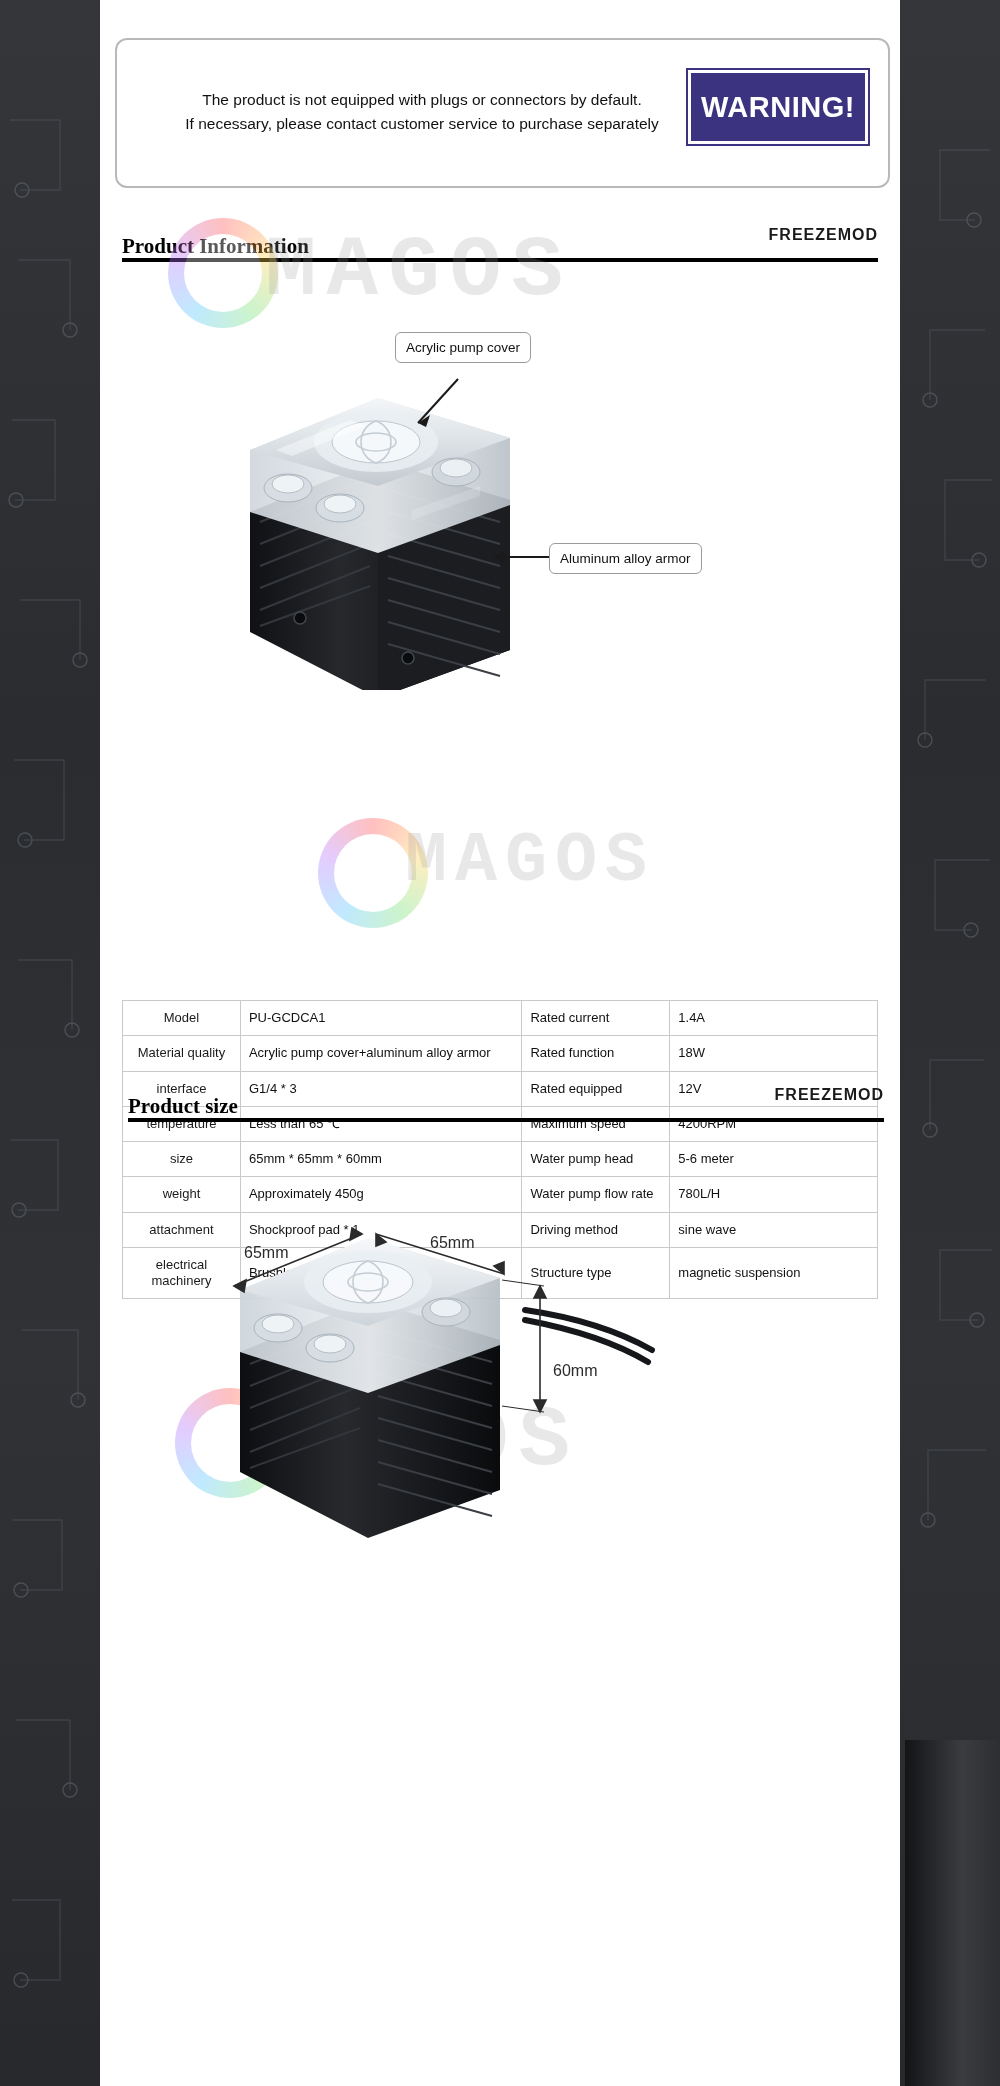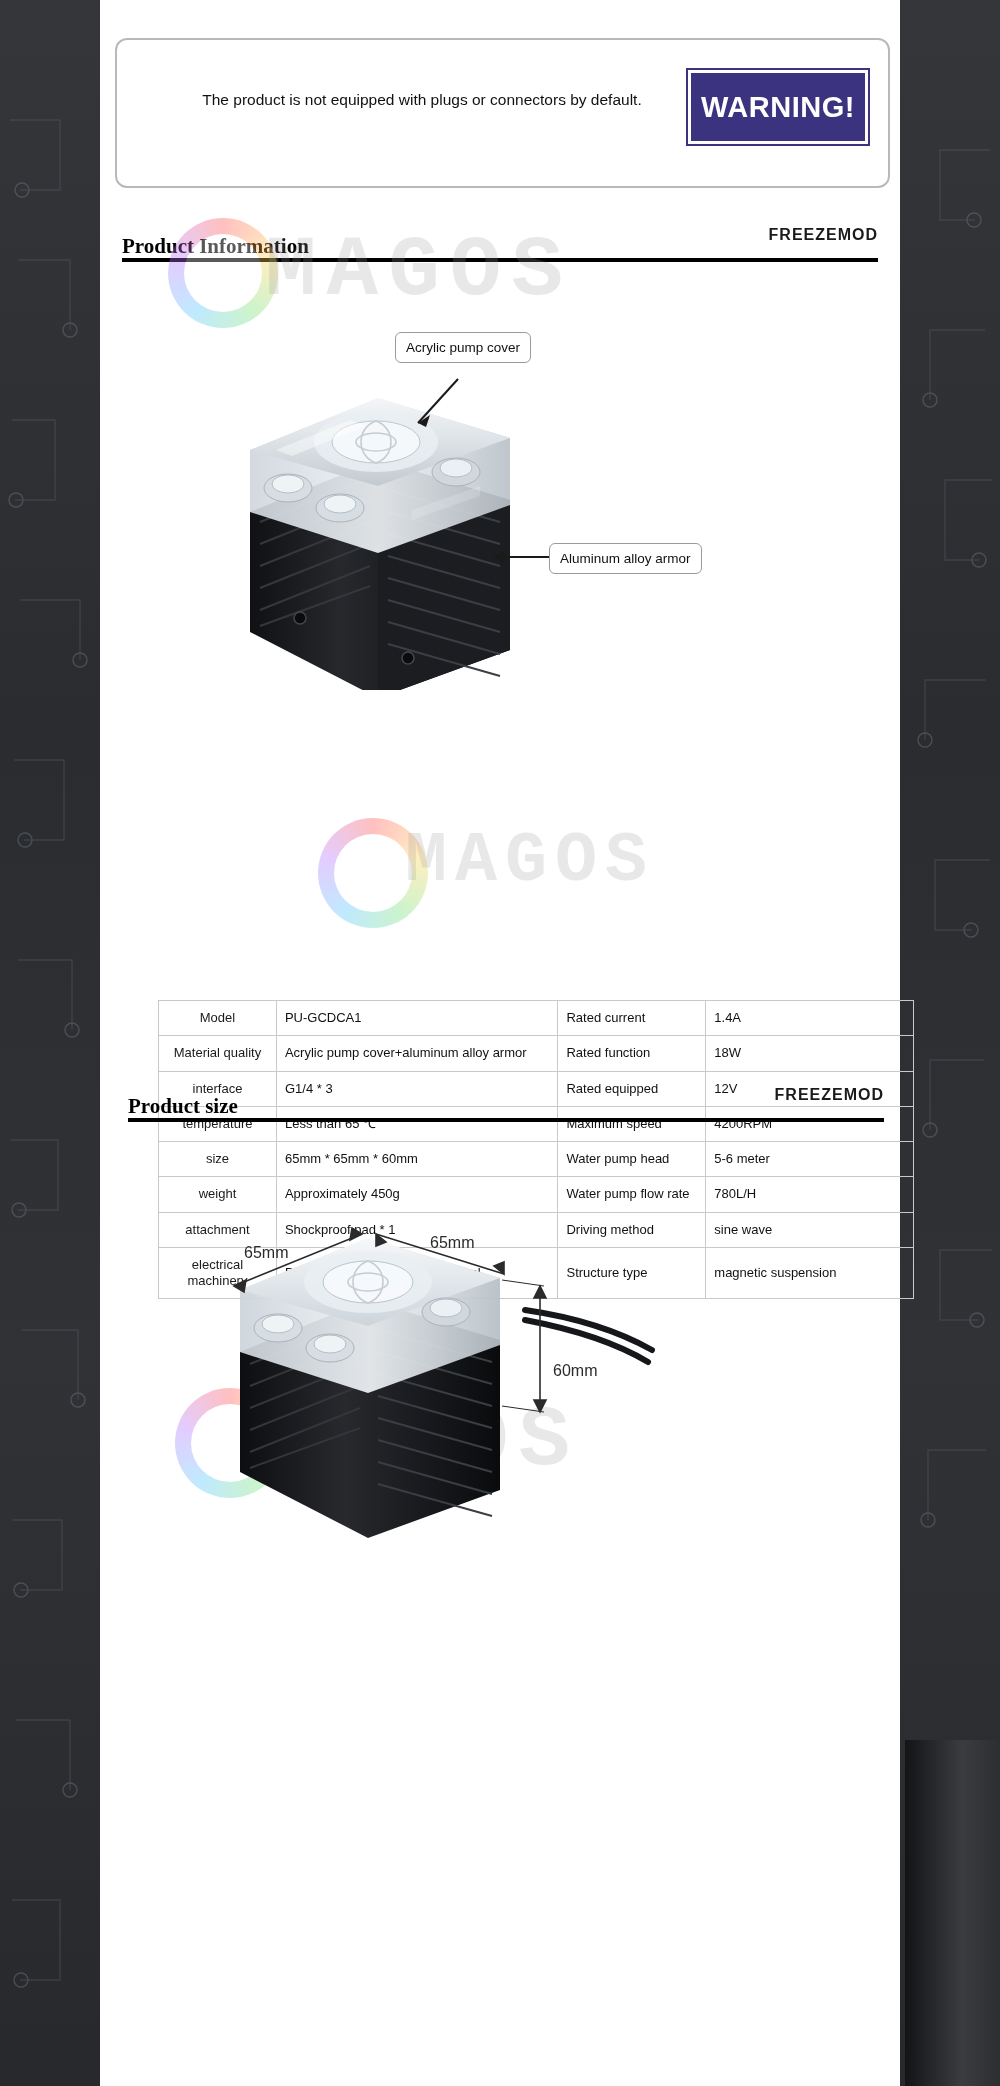--- a/index.html
+++ b/index.html
@@ -164,21 +164,20 @@
   
   .spec-table {
     position: absolute;
     left: 122px;
     top: 1000px;
     width: 756px;
     border-collapse: collapse;
     font-size: 13px;
     color: #111;
     background: transparent;
-    margin-left: 36px;
   }
   .spec-table td {
     border: 1px solid #c9c9c9;
     padding: 9px 8px;
     vertical-align: middle;
     line-height: 1.25;
   }
   .c-lbl   { width: 118px; text-align: center; color: #1a1a1a; }
   .c-val   { width: 282px; padding-left: 12px; border-radius: 17px; }
   .c-lbl2  { width: 148px; padding-left: 8px; }
@@ -243,20 +242,21 @@
       <circle cx="928" cy="1520" r="7"></circle>
   </g>
 </svg>
 
 <div class="page-sheet"></div>
 <div class="dark-band"></div>
 
 <div class="warning-wrap">
   <div class="warning-text">
     <div>The product is not equipped with plugs or connectors by default.</div>
+    <div>If necessary, please contact customer service to purchase separately</div>
   </div>
   <div class="warning-badge">WARNING!</div>
 </div>
 
 <div class="section" style="top:220px;">
   <div class="section-head">
     <div class="section-title">Product Information</div>
     <div class="brand">FREEZEMOD</div>
     <div class="section-rule"></div>
   </div>

